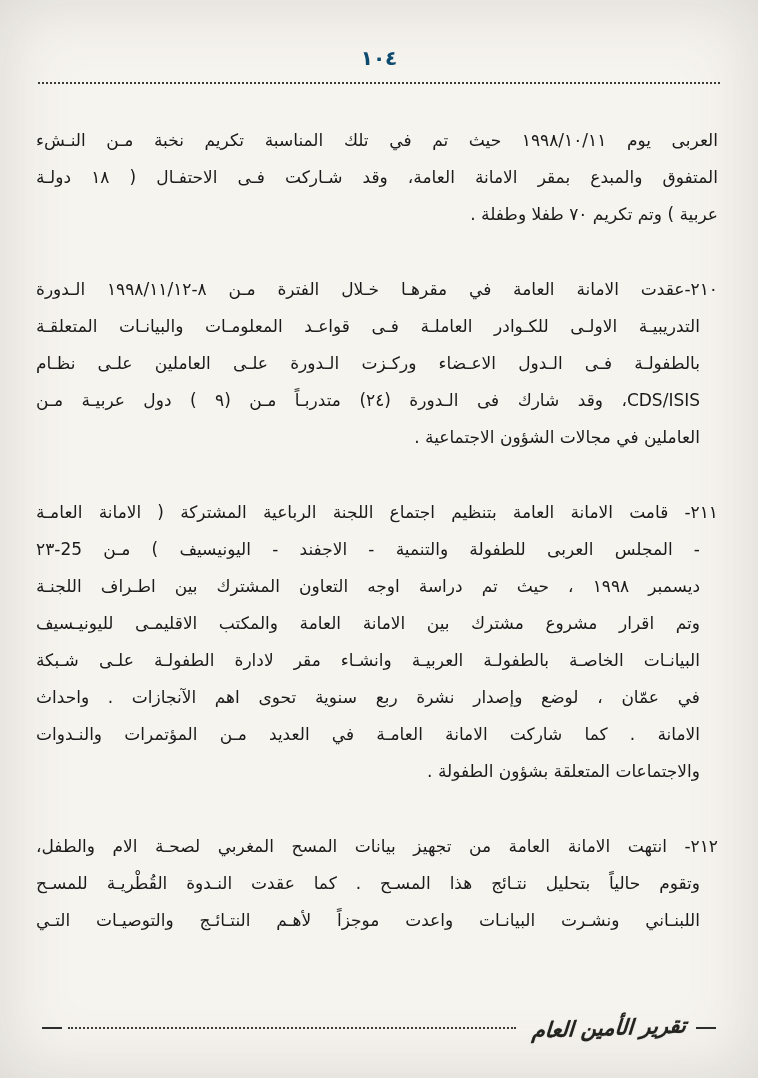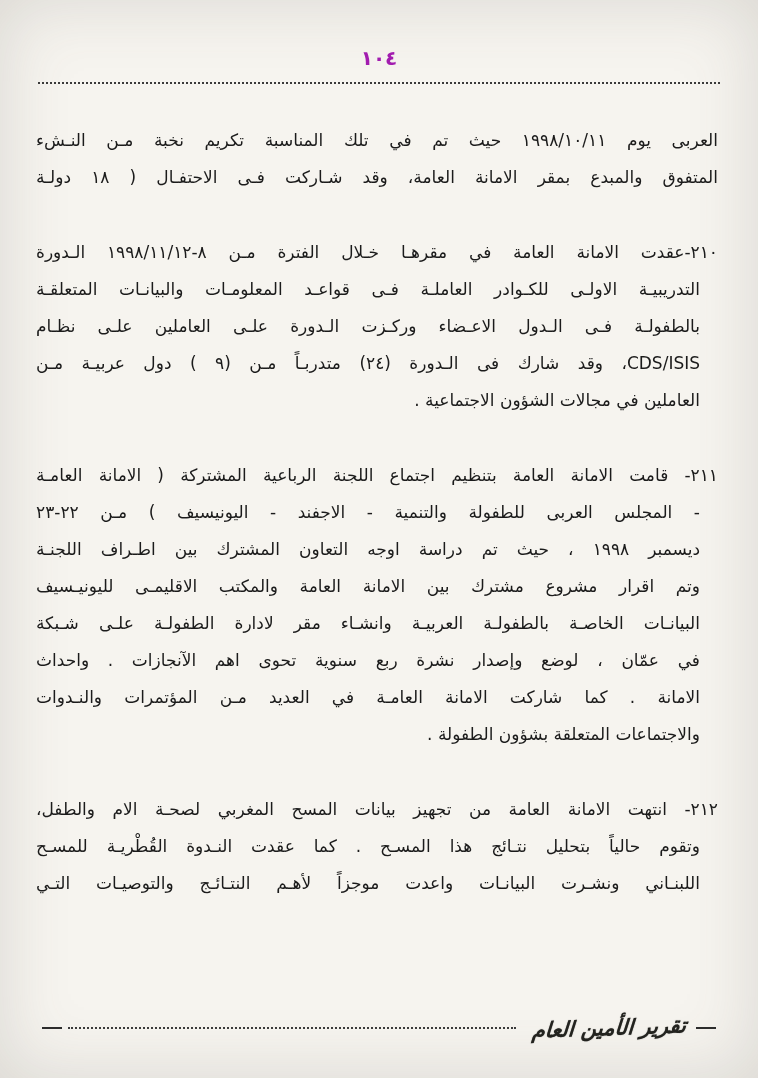--- a/index.html
+++ b/index.html
@@ -13,21 +13,21 @@
     width:758px; height:1078px;
     background:#f6f4ef;
     box-shadow: inset 0 0 70px rgba(90,85,75,0.18);
     overflow:hidden;
     color:#1b1b1b;
   }
   .page-header { text-align:center; padding-top:46px; }
   .page-number {
     display:inline-block;
     font-size:20px; font-weight:bold;
-    letter-spacing:4px; color:#a21caf;
+    letter-spacing:4px; color:#0c4a6e;
   }
   .header-rule {
     margin:12px 38px 0 38px;
     border-top:2px dotted #3a3a3a;
     height:0;
   }
   .content {
     direction:rtl;
     padding:38px 40px 0 36px;
     font-size:17px;
@@ -77,33 +77,34 @@
   <div class="page-header">
     <span class="page-number">١٠٤</span>
   </div>
   <div class="header-rule"></div>
 
   <div class="content">
 
     <div class="para">
       <div class="line">العربى يوم ١٩٩٨/١٠/١١ حيث تم في تلك المناسبة تكريم نخبة مـن النـشء</div>
       <div class="line">المتفوق والمبدع بمقر الامانة العامة، وقد شـاركت فـى الاحتفـال ( ١٨ دولـة</div>
+      <div class="line end">عربية ) وتم تكريم ٧٠ طفلا وطفلة .</div>
     </div>
 
     <div class="para numbered">
       <div class="line">٢١٠-عقدت الامانة العامة في مقرهـا خـلال الفترة مـن ٨-١٩٩٨/١١/١٢ الـدورة</div>
       <div class="line">التدريبيـة الاولـى للكـوادر العاملـة فـى قواعـد المعلومـات والبيانـات المتعلقـة</div>
       <div class="line">بالطفولـة فـى الـدول الاعـضاء وركـزت الـدورة علـى العاملين علـى نظـام</div>
       <div class="line">CDS/ISIS، وقد شارك فى الـدورة (٢٤) متدربـاً مـن (٩ ) دول عربيـة مـن</div>
       <div class="line end">العاملين في مجالات الشؤون الاجتماعية .</div>
     </div>
 
     <div class="para numbered">
       <div class="line">٢١١- قامت الامانة العامة بتنظيم اجتماع اللجنة الرباعية المشتركة ( الامانة العامـة</div>
-      <div class="line">- المجلس العربى للطفولة والتنمية - الاجفند - اليونيسيف ) مـن ٢٢-٢٣</div>
+      <div class="line">- المجلس العربى للطفولة والتنمية - الاجفند - اليونيسيف ) مـن 25-٢٣</div>
       <div class="line">ديسمبر ١٩٩٨ ، حيث تم دراسة اوجه التعاون المشترك بين اطـراف اللجنـة</div>
       <div class="line">وتم اقرار مشروع مشترك بين الامانة العامة والمكتب الاقليمـى لليونيـسيف</div>
       <div class="line">البيانـات الخاصـة بالطفولـة العربيـة وانشـاء مقر لادارة الطفولـة علـى شـبكة</div>
       <div class="line">في عمّان ، لوضع وإصدار نشرة ربع سنوية تحوى اهم الآنجازات . واحداث</div>
       <div class="line">الامانة . كما شاركت الامانة العامـة في العديد مـن المؤتمرات والنـدوات</div>
       <div class="line end">والاجتماعات المتعلقة بشؤون الطفولة .</div>
     </div>
 
     <div class="para numbered">
       <div class="line">٢١٢- انتهت الامانة العامة من تجهيز بيانات المسح المغربي لصحـة الام والطفل،</div>

